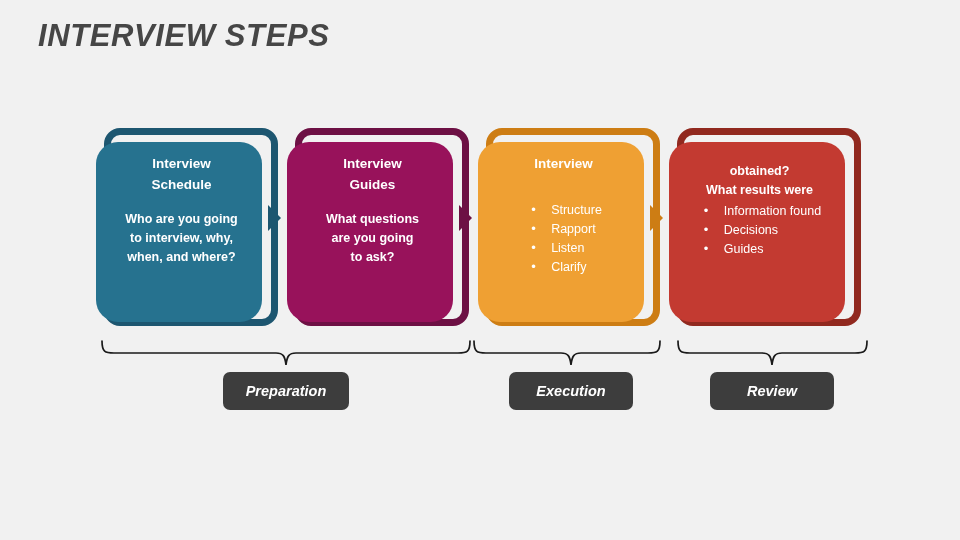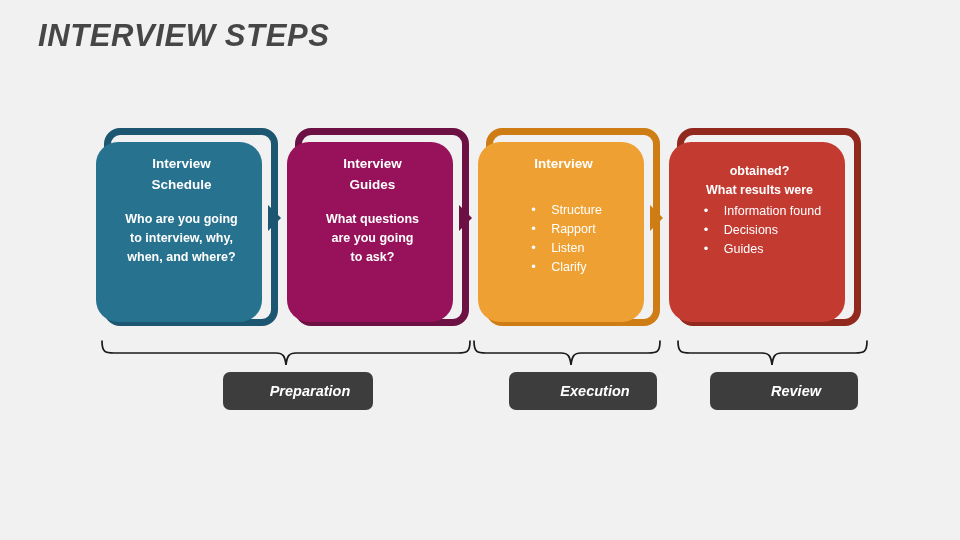--- a/index.html
+++ b/index.html
@@ -143,21 +143,20 @@
     background: #3d3d3d;
     border-radius: 7px;
     color: #ffffff;
     font-size: 14.5px;
     font-weight: bold;
     font-style: italic;
     display: flex;
     align-items: center;
     justify-content: center;
     top: 372px;
-    padding-left: 24px;
   }
 </style>
 </head>
 <body>
 
 <div id="page-title">INTERVIEW STEPS</div>
 
 <div id="stage">
 
   <div class="step-group" style="left:96px;">

